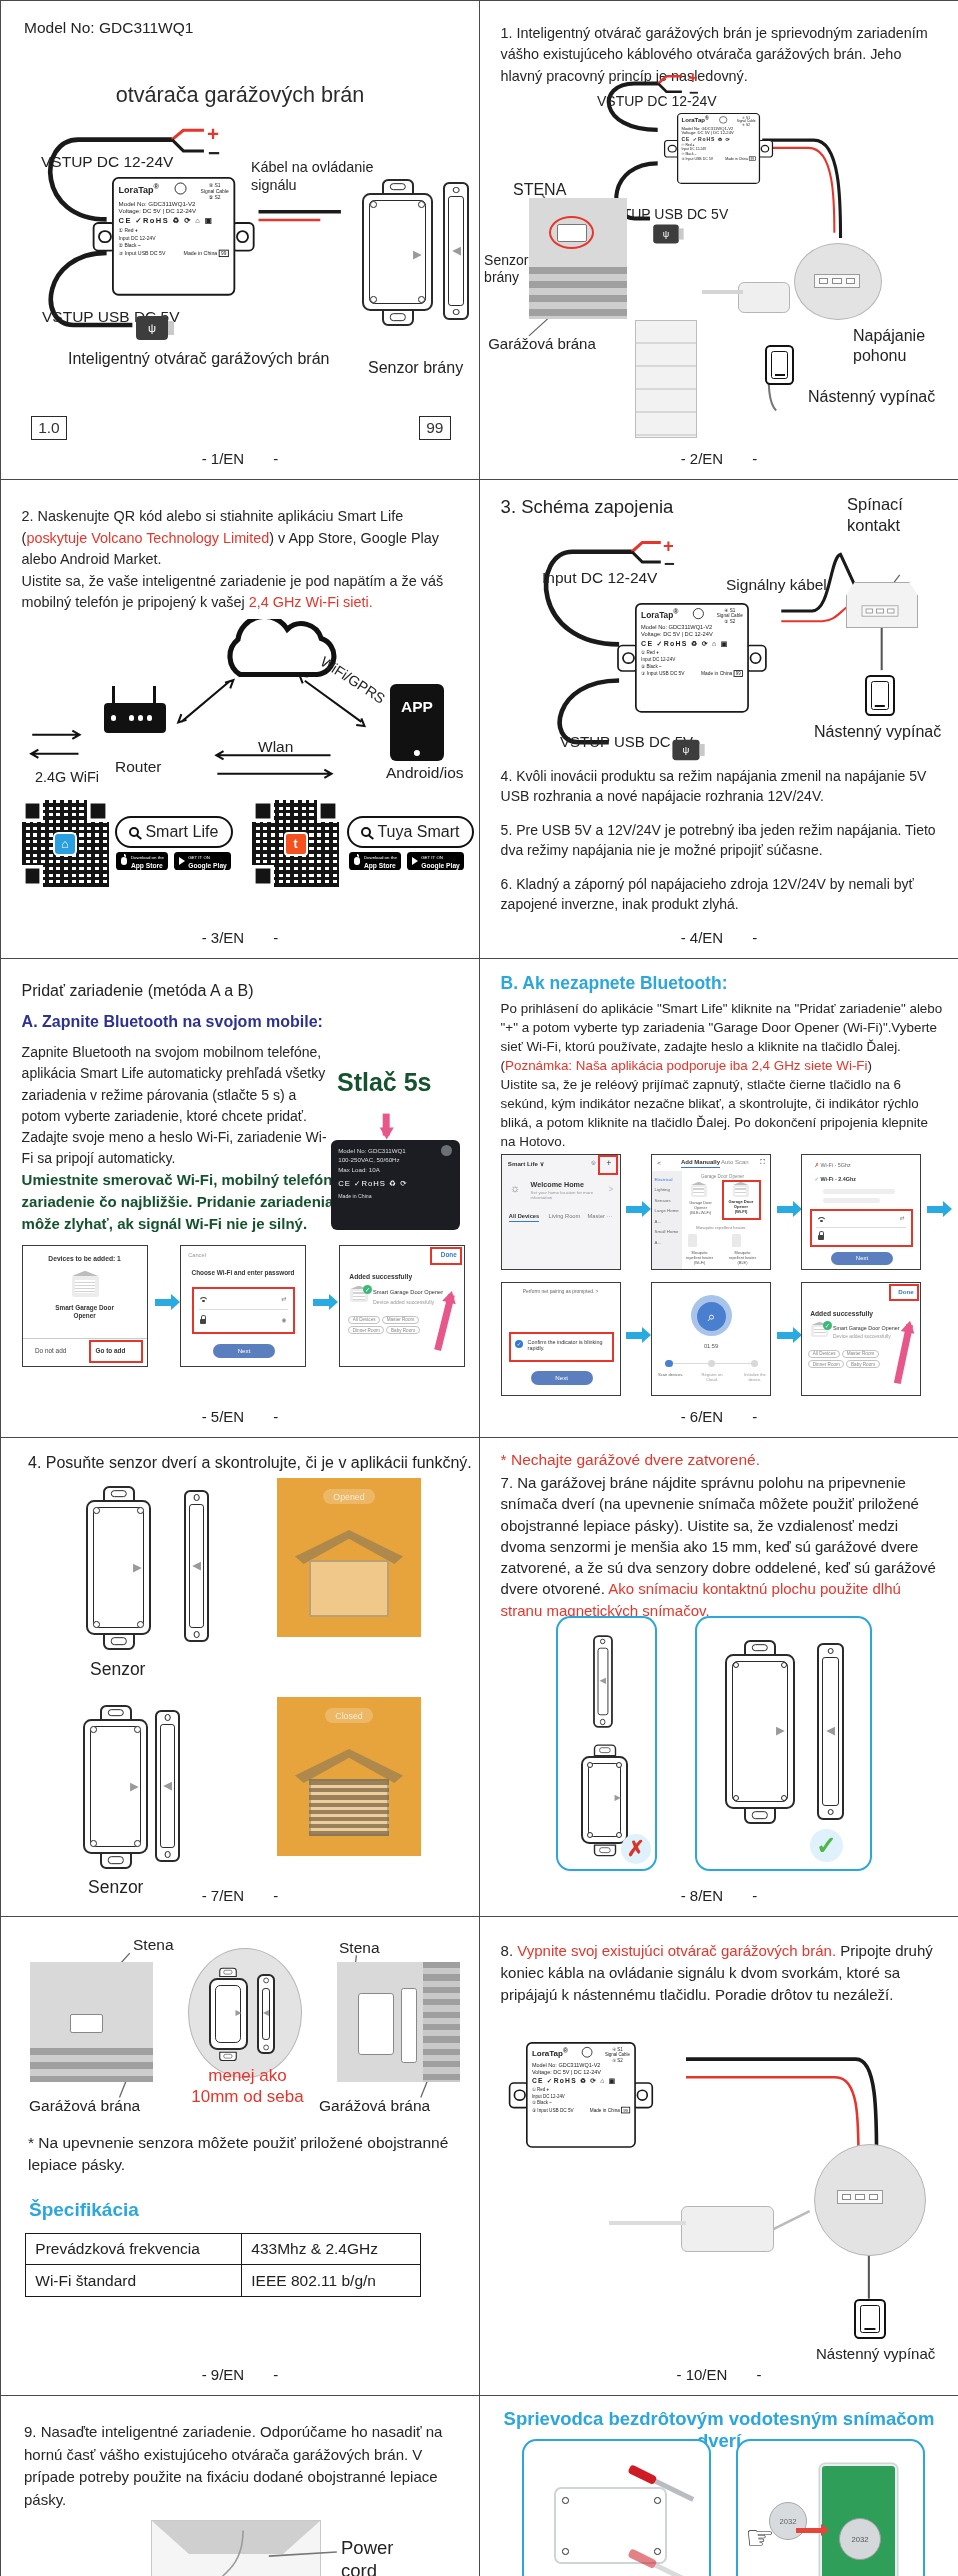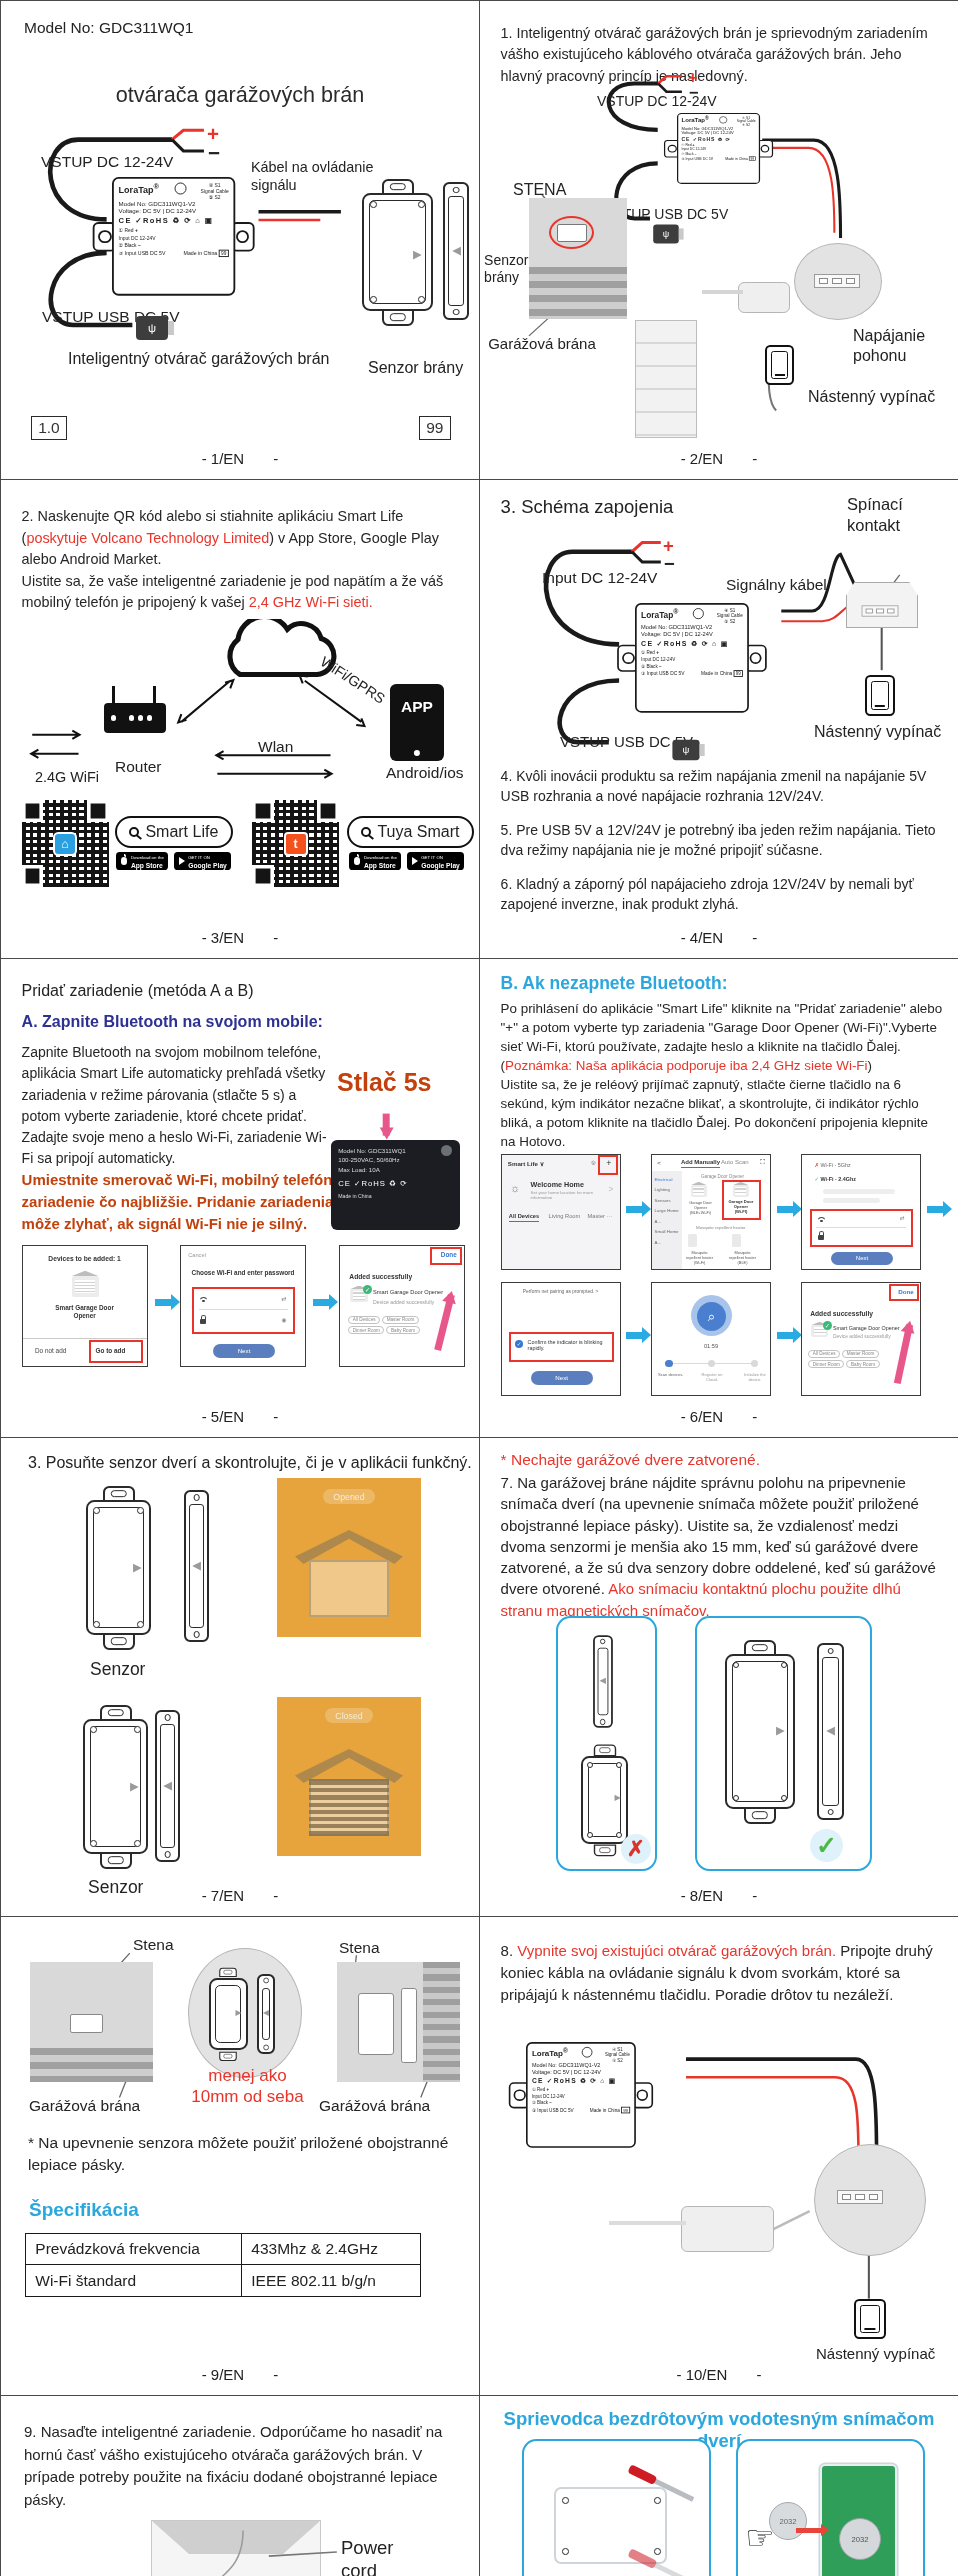--- a/index.html
+++ b/index.html
@@ -2,21 +2,21 @@
 <html style="font-size:8.2px"><head>
 <meta charset="utf-8">
 <style>
 *{box-sizing:border-box;margin:0;padding:0}
 body{width:958px;background:#fff;font-family:"Liberation Sans",sans-serif;color:#232323}
 .sheet{display:grid;grid-template-columns:479px 479px;width:959px;border-top:0.8px solid #4a4a4a;border-left:0.8px solid #4a4a4a}
 .page{position:relative;width:479px;height:479px;border-right:0.8px solid #4a4a4a;border-bottom:0.8px solid #4a4a4a;background:#fff;overflow:hidden}
 .abs{position:absolute}
 .para{position:absolute;font-size:14.4px;line-height:1.5;color:#262626}
 .red{color:#e8352b}
-.redb{color:#c2410c;font-weight:bold}
+.redb{color:#14532d;font-weight:bold}
 .blueh{color:#2ba7dd;font-weight:bold}
 .navyh{color:#2d3192;font-weight:bold}
 .footer{position:absolute;left:0;right:0;bottom:12.4px;text-align:center;font-size:15px;color:#222;white-space:pre}
 
 .devwrap{position:absolute;transform-origin:top left}
 .devcard{position:relative;width:134px;height:129px;border:2.6px solid #1a1a1a;border-radius:7.2px;background:#fff;padding:4.1px 5.2px;z-index:2}
 .ear{position:absolute;top:50%;width:26px;height:32px;border:2.6px solid #1a1a1a;border-radius:6.2px;transform:translateY(-50%);background:#fff}
 .ear::after{content:"";position:absolute;left:50%;top:50%;width:10.3px;height:10.3px;border:2.1px solid #1a1a1a;border-radius:50%;transform:translate(-50%,-50%)}
 .ear-l{left:-20.6px}.ear-r{right:-20.6px}
 .dc-row1{display:flex;justify-content:space-between;align-items:flex-start}
@@ -515,21 +515,21 @@
     <div class="c" style="left:5.2px;top:65px;width:88px">
       <span class="chip">All Devices</span><span class="chip">Master Room</span>
       <span class="chip">Dinner Room</span><span class="chip">Baby Room</span>
     </div>
     <div class="parrow" style="left:98px;top:41px;height:60px;transform:rotate(12deg)"></div>
   </div>
   <div class="footer">- 6/EN&nbsp;&nbsp;&nbsp;&nbsp;&nbsp;&nbsp;&nbsp;-</div>
 </section>
 
 <section class="page">
-  <div class="abs" style="left:27px;top:15.5px;font-size:16px">3. Posuňte senzor dverí a skontrolujte, či je v aplikácii funkčný.</div>
+  <div class="abs" style="left:27px;top:15.5px;font-size:16px">4. Posuňte senzor dverí a skontrolujte, či je v aplikácii funkčný.</div>
 
   <div class="smain" style="left:85px;top:62px;width:65px;height:135px">
     <div class="stab stab-t"></div>
         <div class="stab stab-b"></div>
     <span class="scr" style="left:5.2px;top:5.2px"></span>
         <span class="scr" style="right:5.2px;top:5.2px"></span>
     <span class="scr" style="left:5.2px;bottom:5.2px"></span>
         <span class="scr" style="right:5.2px;bottom:5.2px"></span>
     <span class="sarrow" style="right:7.2px;top:60px">▶</span>
   </div>

